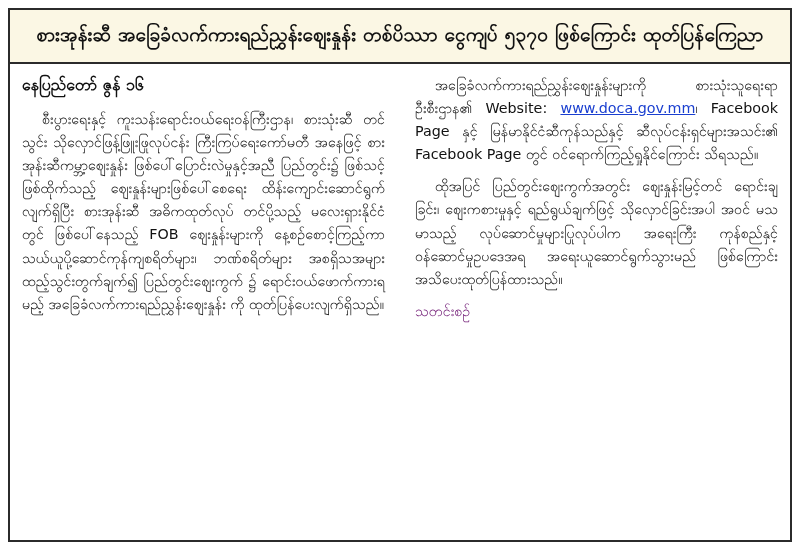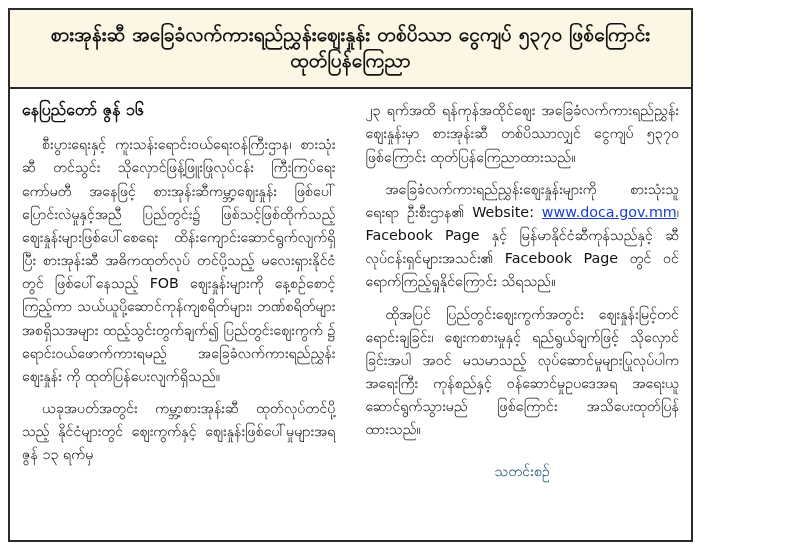--- a/index.html
+++ b/index.html
@@ -15,21 +15,21 @@
     width: 800px;
     height: 550px;
     box-sizing: border-box;
     background: #ffffff;
     overflow: hidden;
   }
   .article {
     position: absolute;
     left: 8px;
     top: 8px;
-    width: 685px;
+    width: 784px;
     height: 534px;
     box-sizing: border-box;
     border: 2px solid #2b2b2b;
     background: #ffffff;
     display: flex;
     flex-direction: column;
   }
   .headline-band {
     background: #fbf7e4;
     border-bottom: 2px solid #2b2b2b;
@@ -79,47 +79,45 @@
     text-indent: 20px;
   }
   p.para.no-indent {
     text-indent: 0;
   }
   .link {
     color: #1a3fd0;
     text-decoration: underline;
   }
   .signoff {
-    margin-top: 12px;
+    margin-top: 2px;
     font-size: 14.3px;
-    color: #0c4a6e;
-    text-align: center;
+    color: #701a75;
+    text-align: left;
     font-weight: normal;
   }
 </style>
 </head>
 <body>
 
 <div class="page">
   <div class="article">
 
     <div class="headline-band">
       <div class="headline-text">စားအုန်းဆီ အခြေခံလက်ကားရည်ညွှန်းဈေးနှုန်း တစ်ပိဿာ ငွေကျပ် ၅၃၇၀ ဖြစ်ကြောင်း ထုတ်ပြန်ကြေညာ</div>
     </div>
 
     <div class="body-area">
 
       <div class="column left">
         <div class="dateline">နေပြည်တော် ဇွန် ၁၆</div>
         <p class="para">စီးပွားရေးနှင့် ကူးသန်းရောင်းဝယ်ရေးဝန်ကြီးဌာန၊ စားသုံးဆီ တင်သွင်း သိုလှောင်ဖြန့်ဖြူးဖြုလုပ်ငန်း ကြီးကြပ်ရေးကော်မတီ အနေဖြင့် စားအုန်းဆီကမ္ဘာ့ဈေးနှုန်း ဖြစ်ပေါ်ပြောင်းလဲမှုနှင့်အညီ ပြည်တွင်း၌ ဖြစ်သင့်ဖြစ်ထိုက်သည့် ဈေးနှုန်းများဖြစ်ပေါ်စေရေး ထိန်းကျောင်းဆောင်ရွက်လျက်ရှိပြီး စားအုန်းဆီ အဓိကထုတ်လုပ် တင်ပို့သည့် မလေးရှားနိုင်ငံတွင် ဖြစ်ပေါ်နေသည့် FOB ဈေးနှုန်းများကို နေ့စဉ်စောင့်ကြည့်ကာ သယ်ယူပို့ဆောင်ကုန်ကျစရိတ်များ၊ ဘဏ်စရိတ်များ အစရှိသအများ ထည့်သွင်းတွက်ချက်၍ ပြည်တွင်းဈေးကွက် ၌ ရောင်းဝယ်ဖောက်ကားရမည့် အခြေခံလက်ကားရည်ညွှန်းဈေးနှုန်း ကို ထုတ်ပြန်ပေးလျက်ရှိသည်။</p>
-        <p class="para">ယခုအပတ်အတွင်း ကမ္ဘာ့စားအုန်းဆီ ထုတ်လုပ်တင်ပို့သည့် နိုင်ငံများတွင် ဈေးကွက်နှင့် ဈေးနှုန်းဖြစ်ပေါ်မှုများအရ ဇွန် ၁၃ ရက်မှ</p>
       </div>
 
       <div class="column right">
-        <p class="para no-indent">၂၃ ရက်အထိ ရန်ကုန်အထိုင်ဈေး အခြေခံလက်ကားရည်ညွှန်း ဈေးနှုန်းမှာ စားအုန်းဆီ တစ်ပိဿာလျှင် ငွေကျပ် ၅၃၇၀ ဖြစ်ကြောင်း ထုတ်ပြန်ကြေညာထားသည်။</p>
         <p class="para"><span>အခြေခံလက်ကားရည်ညွှန်းဈေးနှုန်းများကို စားသုံးသူရေးရာ ဦးစီးဌာန၏ Website: </span><span class="link">www.doca.gov.mm</span><span>၊ Facebook Page နှင့် မြန်မာနိုင်ငံဆီကုန်သည်နှင့် ဆီလုပ်ငန်းရှင်များအသင်း၏ Facebook Page တွင် ဝင်ရောက်ကြည့်ရှုနိုင်ကြောင်း သိရသည်။</span></p>
         <p class="para">ထိုအပြင် ပြည်တွင်းဈေးကွက်အတွင်း ဈေးနှုန်းမြင့်တင် ရောင်းချခြင်း၊ ဈေးကစားမှုနှင့် ရည်ရွယ်ချက်ဖြင့် သိုလှောင်ခြင်းအပါ အဝင် မသမာသည့် လုပ်ဆောင်မှုများပြုလုပ်ပါက အရေးကြီး ကုန်စည်နှင့် ဝန်ဆောင်မှုဥပဒေအရ အရေးယူဆောင်ရွက်သွားမည် ဖြစ်ကြောင်း အသိပေးထုတ်ပြန်ထားသည်။</p>
         <div class="signoff">သတင်းစဉ်</div>
       </div>
 
     </div>
   </div>
 </div>
 
 </body></html>

